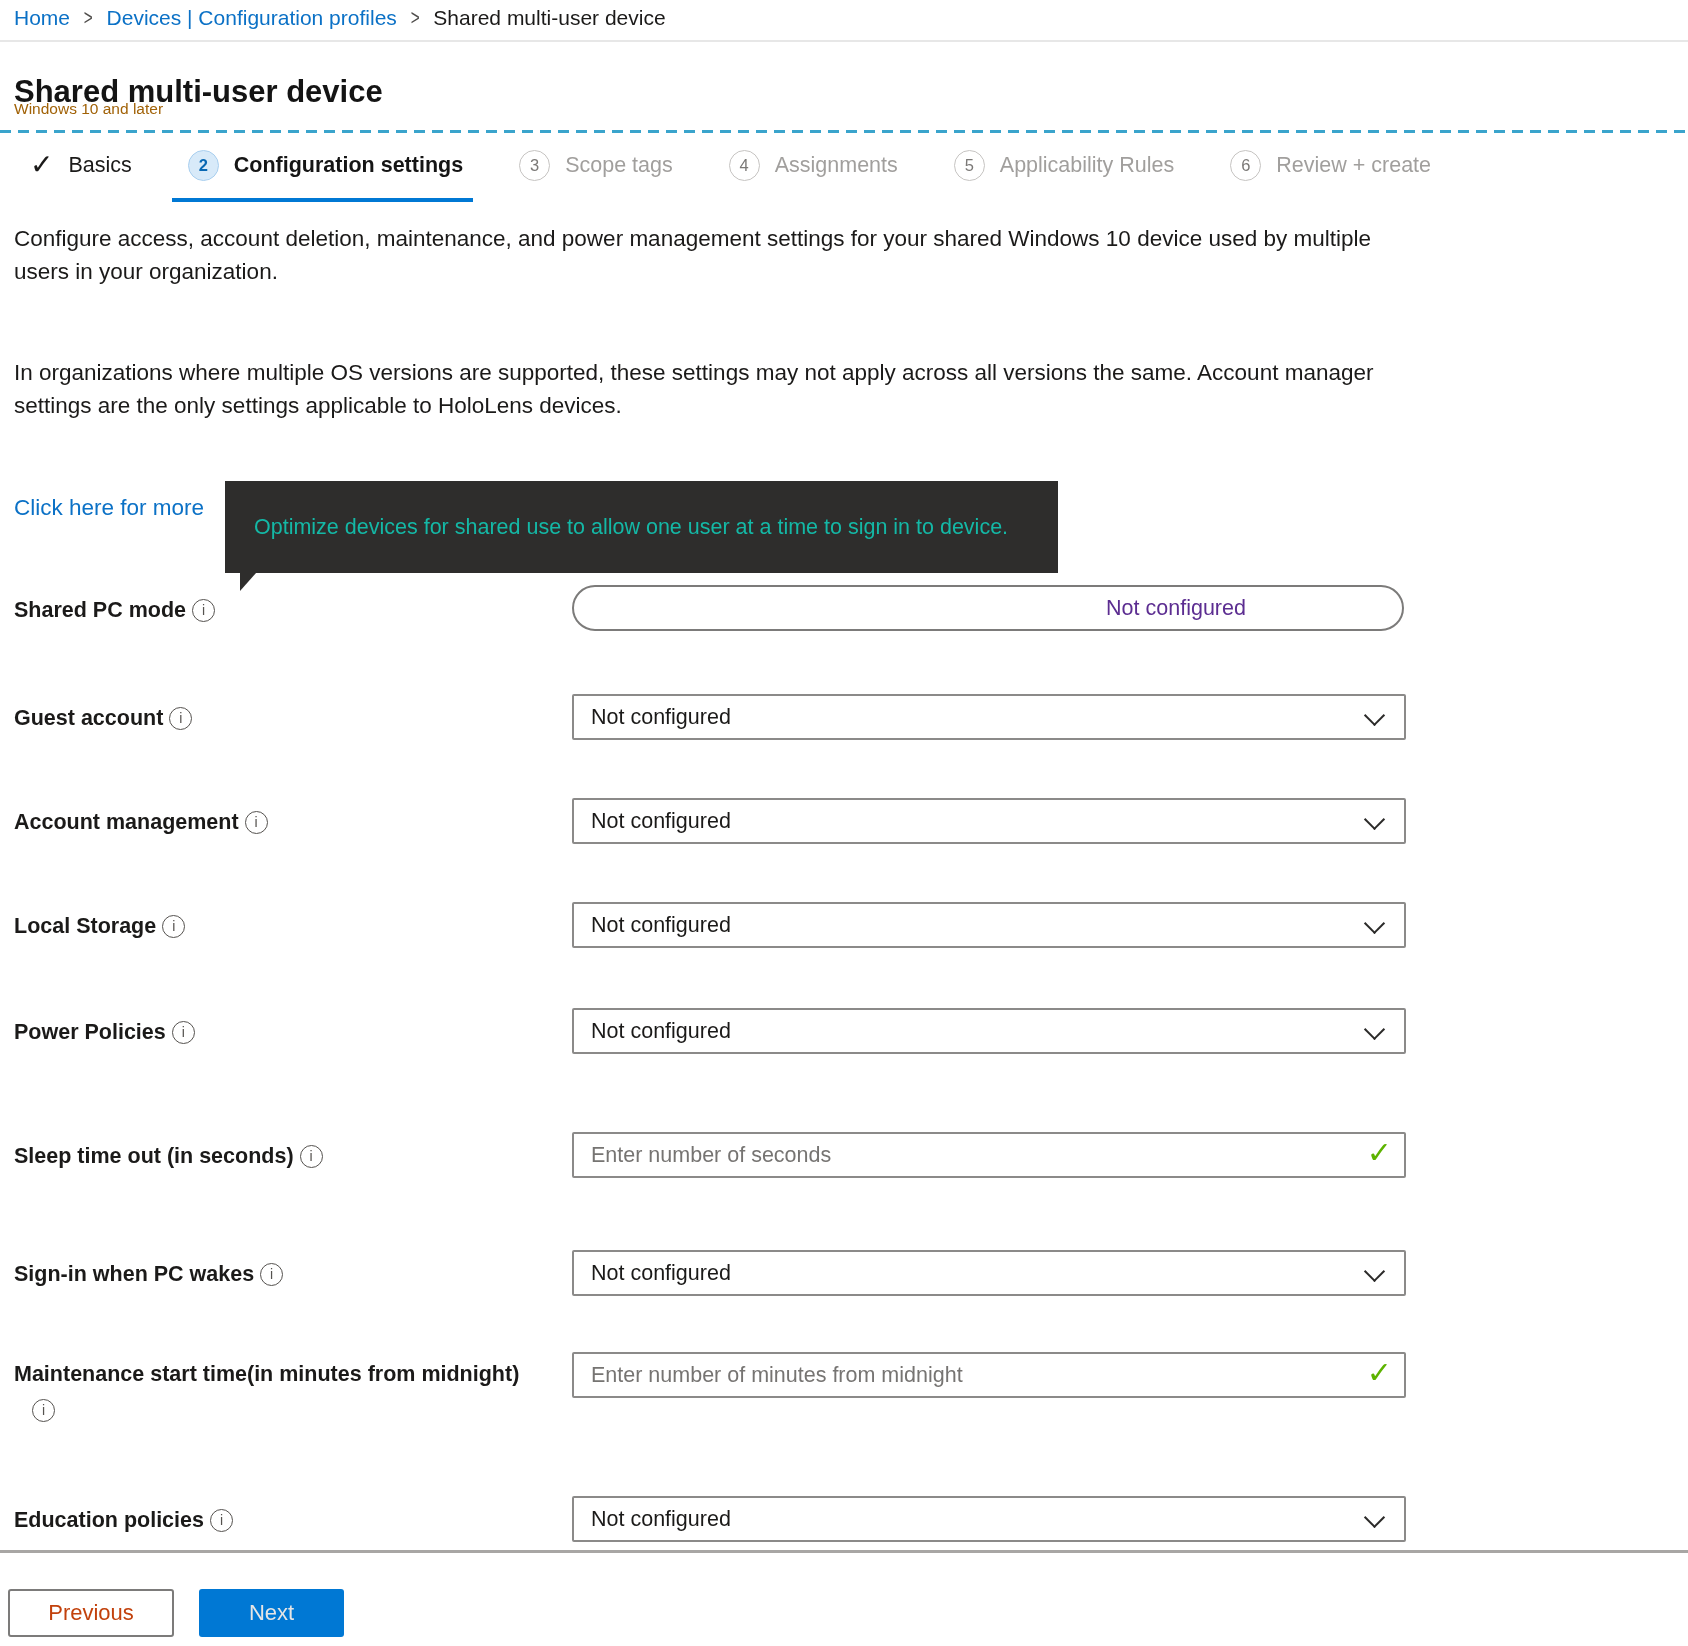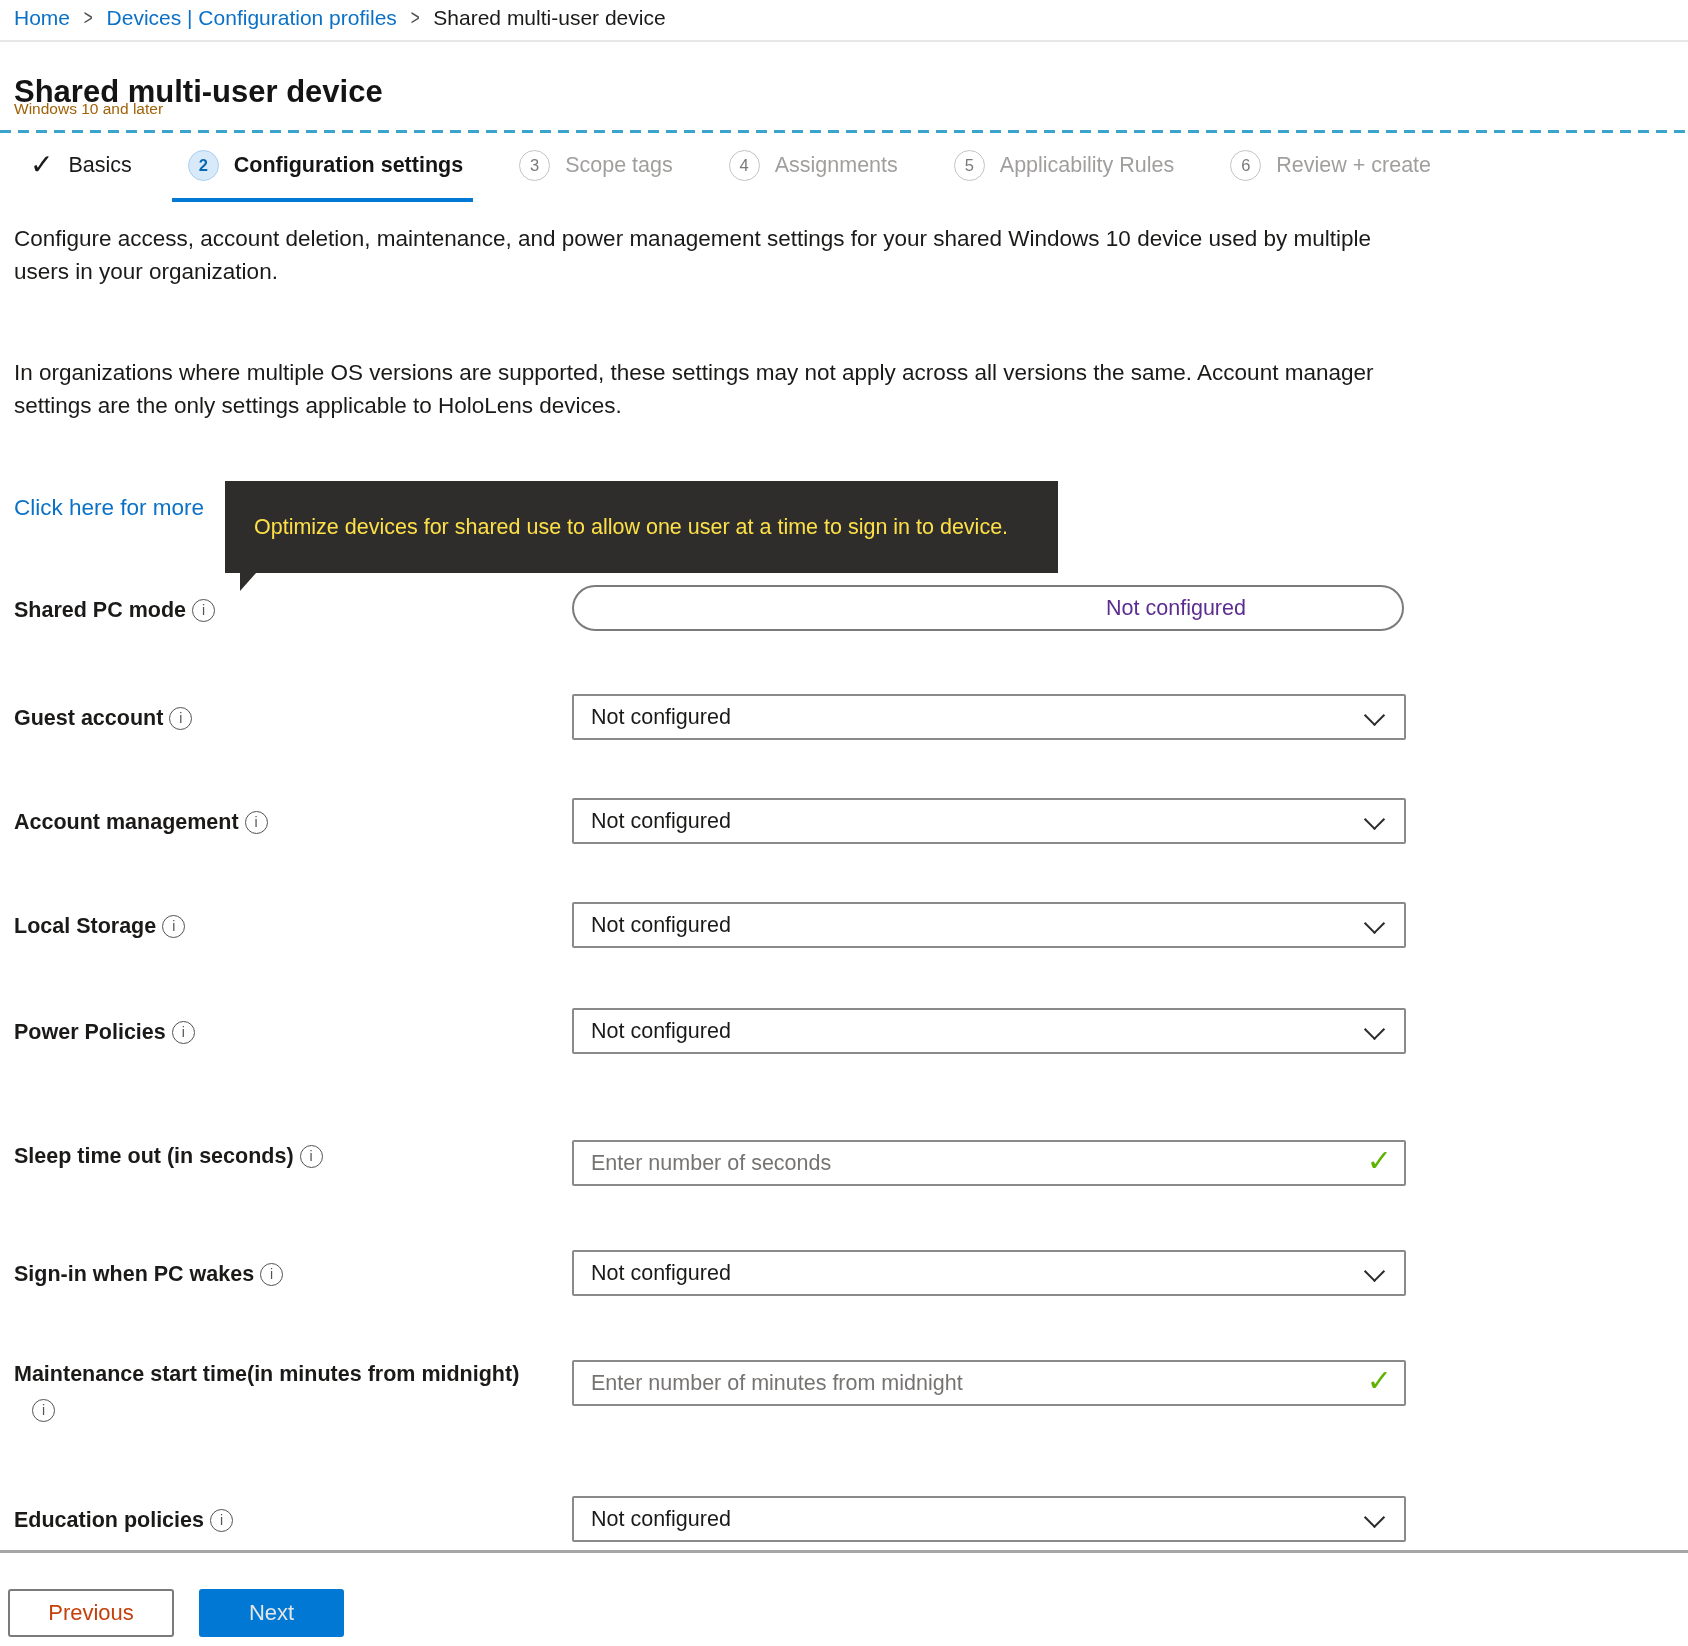--- a/index.html
+++ b/index.html
@@ -31,21 +31,21 @@
   .step.active .num { background:#d8eaf9; border-color:#a9cfef; color:#0868b4; font-weight:600; }
   .step.active::after { content:""; position:absolute; left:-16px; right:-10px; top:48px; height:4px; background:#0078d4; }
 
   
   .para { position:absolute; left:14px; width:1390px; margin:0; font-size:22.5px; line-height:33px; color:#1b1a19; }
   .p1 { top:222px; }
   .p2 { top:356px; }
   .more-link { position:absolute; left:14px; top:495px; font-size:22.5px; color:#0b71c6; cursor:pointer; z-index:1; text-decoration:none; }
 
   
-  .tooltip { position:absolute; left:225px; top:481px; width:833px; height:92px; background:#2e2d2c; color:#fde047;
+  .tooltip { position:absolute; left:225px; top:481px; width:833px; height:92px; background:#2e2d2c; color:#14b8a6;
              display:flex; align-items:center; padding-left:29px; font-size:21.5px; z-index:2; }
   .tooltip-arrow { position:absolute; left:240px; top:572px; width:0; height:0;
                    border-top:19px solid #2e2d2c; border-right:17px solid transparent; z-index:2; }
 
   
   .field-label { font-size:21.5px; font-weight:600; color:#1b1a19; display:flex; align-items:flex-start; gap:6px; line-height:29px; }
   .info-icon { width:23px; height:23px; min-width:23px; border-radius:50%; border:1.5px solid #55524f; color:#55524f;
                font-size:14px; font-weight:400; display:inline-flex; align-items:center; justify-content:center;
                margin-top:3px; cursor:pointer; font-style:normal; }
 
@@ -61,21 +61,21 @@
   .row { position:absolute; left:0; width:100%; height:30px;padding-left:12px; }
   .row .field-label { position:absolute; left:14px; top:10px; width:548px; }
   .control { position:absolute; left:572px; top:0; width:834px; height:46px; border:2px solid #8b8a89;
              border-radius:2px; background:#fff; display:flex; align-items:center; padding:0 60px 0 17px;
              font-size:21.5px; color:#1b1a19; }
   .select { cursor:pointer; }
   .chev { position:absolute; right:22px; top:12px; width:15px; height:15px;
           border-right:2.5px solid #2b2a29; border-bottom:2.5px solid #2b2a29; transform:rotate(45deg); }
   input.control { font-family:inherit; outline:none; }
   input.control::placeholder { color:#767472; opacity:1; }
-  .input-wrap { position:absolute; left:572px; top:8px; width:834px; height:46px; }
+  .input-wrap { position:absolute; left:572px; top:0; width:834px; height:46px; }
   .input-wrap input { position:static; width:100%; height:100%; }
   .valid-check { position:absolute; right:14px; top:3px; font-size:30px; color:#5db300; }
 
   .row-0 { top:694px; } .row-1 { top:798px; } .row-2 { top:902px; } .row-3 { top:1008px; }
   .row-4 { top:1132px; } .row-5 { top:1250px; } .row-6 { top:1352px; } .row-7 { top:1496px; }
   .row-6 .field-label { display:block; width:570px; top:8px; }
   .row-6 .info-icon { display:flex; margin:10px 0 0 18px; }
 
   
   .hr2 { position:absolute; top:1550px; left:0; width:100%; height:3px; background:#a8a6a4; }

